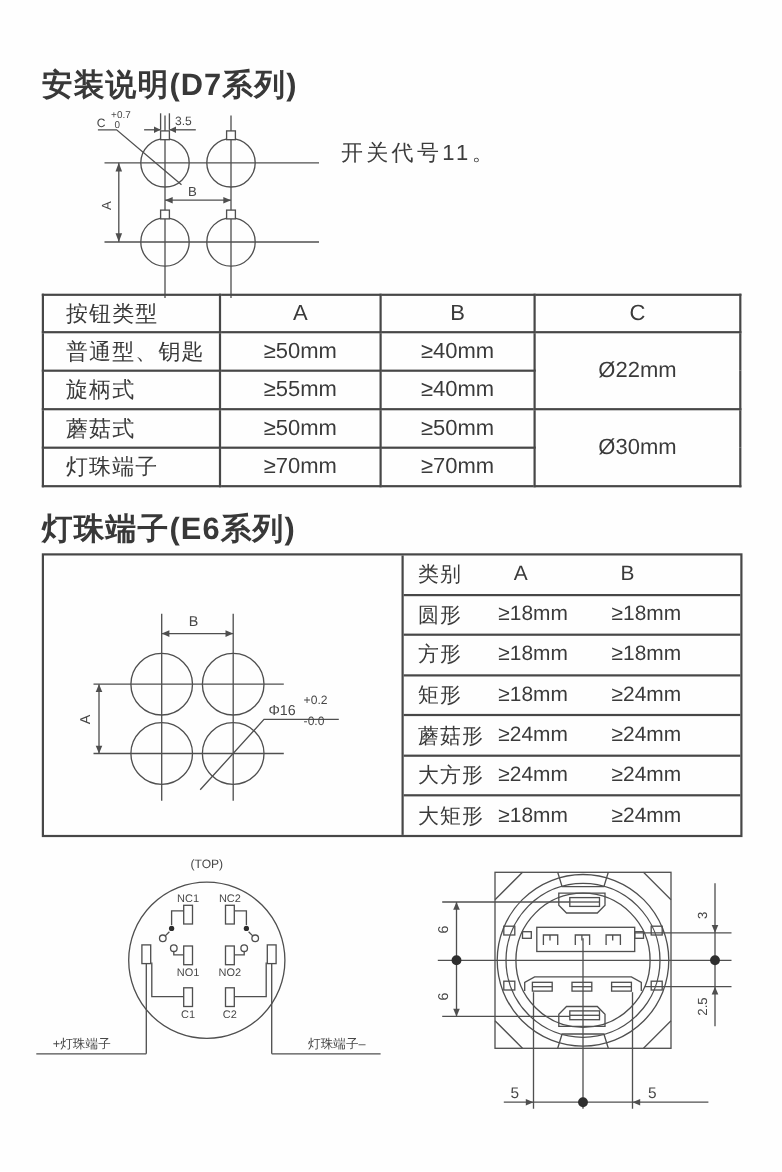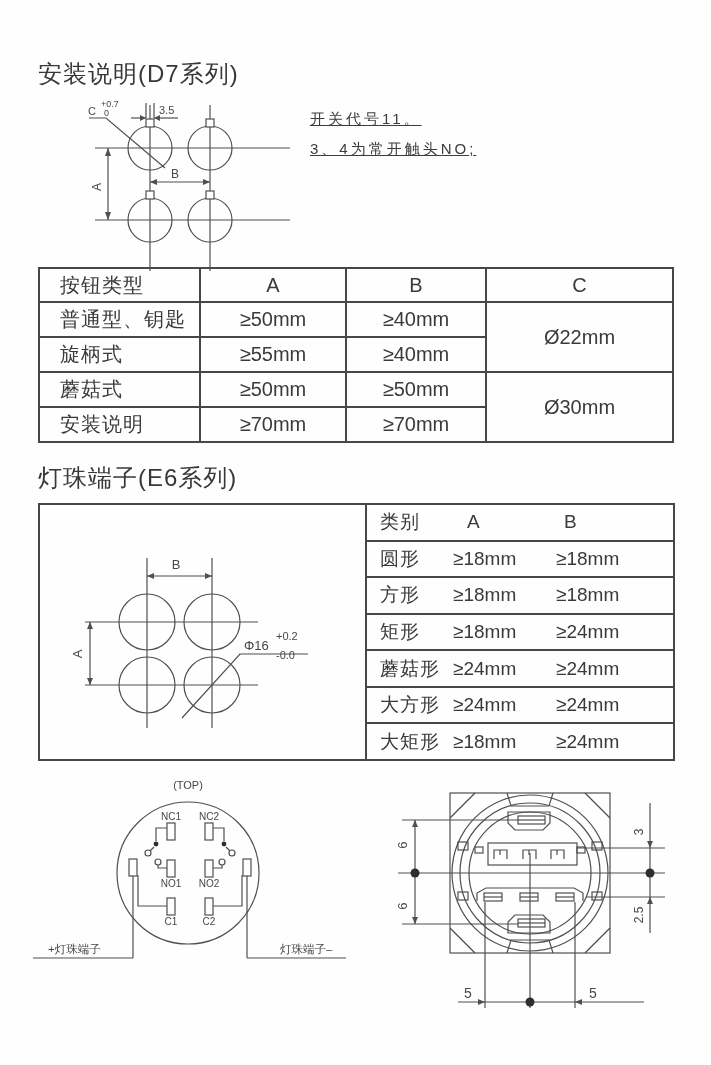--- a/index.html
+++ b/index.html
@@ -1,22 +1,22 @@
 <!DOCTYPE html>
 <html><head>
 <meta charset="utf-8">
 <style>
   html,body{margin:0;padding:0;background:#ffffff;}
   .page{position:relative;width:711px;height:1065px;background:#fefefe;
         font-family:"Liberation Sans","DejaVu Sans",sans-serif;color:#3c3c3c;overflow:hidden;}
-  .title{position:absolute;left:38px;font-size:24px;font-weight:normal;color:#383838;letter-spacing:1px;}
+  .title{position:absolute;left:38px;font-size:28px;font-weight:bold;color:#383838;letter-spacing:1px;}
   #d7-title{top:58px;}
   #e6-title{top:462px;}
-  .notes{position:absolute;left:310px;top:104px;font-size:15px;line-height:29.5px;
-         letter-spacing:3px;color:#3c3c3c;white-space:nowrap;text-decoration:underline;}
+  .notes{position:absolute;left:310px;top:125px;font-size:20px;line-height:29.5px;
+         letter-spacing:3px;color:#3c3c3c;white-space:nowrap;}
   svg{position:absolute;overflow:visible;}
   #d7-draw{left:75px;top:95px;}
   #e6-draw{left:40px;top:502px;}
   #wiring-draw{left:30px;top:772px;}
   #mech-draw{left:398px;top:785px;}
   .ln{stroke:#4f4f4f;stroke-width:1.2;fill:none;}
   .ar{fill:#4f4f4f;stroke:none;}
   .dt{fill:#2e2e2e;stroke:none;}
   .oc{stroke:#4f4f4f;stroke-width:1.2;fill:#fefefe;}
   text{fill:#474747;font-family:"Liberation Sans","DejaVu Sans",sans-serif;}
@@ -79,21 +79,20 @@
     <text x="13" y="20" font-size="11">C</text>
     <text x="26" y="12" font-size="9">+0.7</text>
     <text x="29" y="21" font-size="9">0</text>
     <text x="84" y="19" font-size="11">3.5</text>
     <text x="26" y="92" font-size="12" text-anchor="middle" transform="rotate(-90 26 92)">A</text>
     <text x="100" y="83" font-size="12" text-anchor="middle">B</text>
   </svg>
 
   <div class="notes">
     <div>开关代号11。</div>
-    <div>3、4为常开触头NO;</div>
   </div>
 
   <table class="tbl-d7">
     <colgroup>
         <col style="width:161px">
         <col style="width:146px">
         <col style="width:140px">
         <col>
       </colgroup>
     <tbody>
@@ -114,21 +113,21 @@
       <td>≥55mm</td>
       <td>≥40mm</td>
     </tr>
     <tr>
       <td class="type">蘑菇式</td>
       <td>≥50mm</td>
       <td>≥50mm</td>
       <td rowspan="2">Ø30mm</td>
     </tr>
     <tr>
-      <td class="type">安装说明</td>
+      <td class="type">灯珠端子</td>
       <td>≥70mm</td>
       <td>≥70mm</td>
     </tr>
   </tbody>
     </table>
 
   <div class="title" id="e6-title">灯珠端子(E6系列)</div>
 
   <div class="e6box">
     <div class="e6table">

